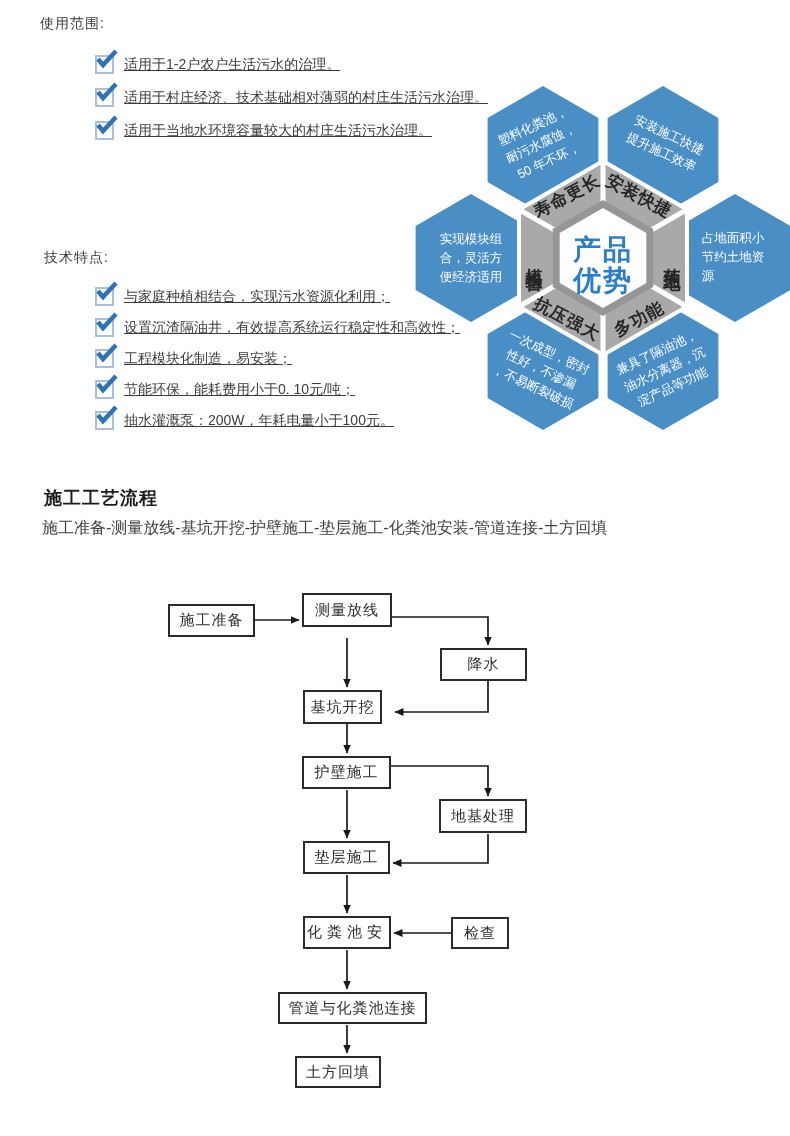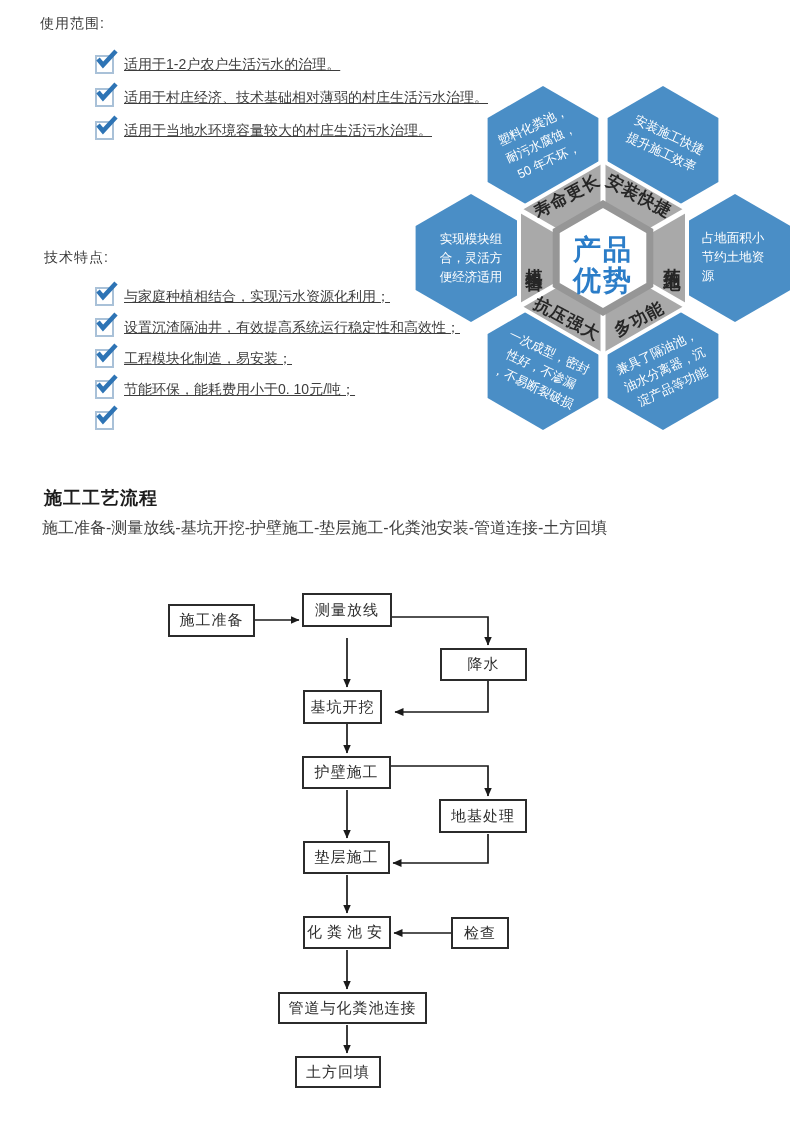--- a/index.html
+++ b/index.html
@@ -167,20 +167,21 @@
       </svg>
   </span>
   <span class="item-text">节能环保，能耗费用小于0. 10元/吨；</span>
 </div>
 <div class="check-item" style="left:95px;top:411px;">
   <span class="cbox">
     <svg width="24" height="22" viewBox="0 0 24 22">
         <polyline points="3,11 8,17 21,3" fill="none" stroke="#2e74b5" stroke-width="4.5"></polyline>
       </svg>
   </span>
+  <span class="item-text">抽水灌溉泵：200W，年耗电量小于100元。</span>
 </div>
 
 <div class="process-heading">施工工艺流程</div>
 <div class="process-seq">施工准备-测量放线-基坑开挖-护壁施工-垫层施工-化粪池安装-管道连接-土方回填</div>
 
 <div id="flowchart">
   <svg width="790" height="546" viewBox="0 0 790 546">
     <defs>
       <marker id="arrow" markerUnits="userSpaceOnUse" markerWidth="11" markerHeight="10" refX="8.5" refY="4" orient="auto">
         <path d="M0,0 L9,4 L0,8 Z" fill="#1a1a1a"></path>

